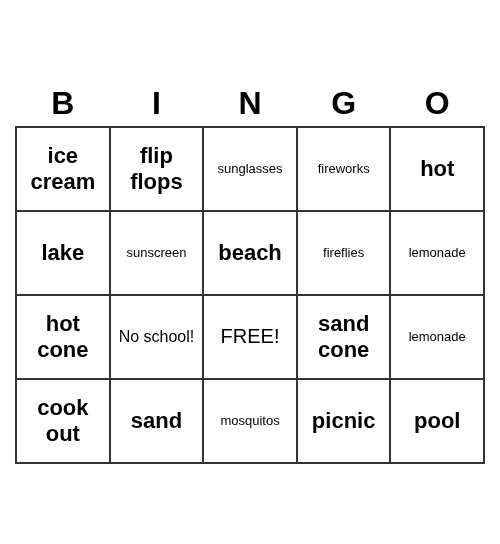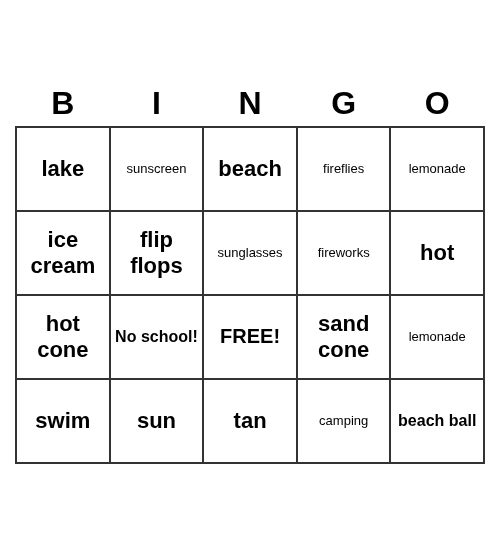--- a/index.html
+++ b/index.html
@@ -45,69 +45,69 @@
       height: 84px;
     }
 
     .cell-large {
       font-size: 22px;
       font-weight: bold;
     }
 
     .cell-medium {
       font-size: 16px;
-      font-weight: bold;
+      font-weight: normal;
       margin-left: 20px;
     }
 
     .cell-small {
       font-size: 13px;
     }
 
     .cell-free {
       font-size: 20px;
-      font-weight: bold;
+      font-weight: normal;
     }
   </style>
 </head>
 <body>
 
 <table class="bingo-card">
   <thead>
     <tr id="header-row">
     <th>B</th>
         <th>I</th>
         <th>N</th>
         <th>G</th>
         <th>O</th>
       </tr>
   </thead>
   <tbody id="grid-body">
   <tr>
+        <td class="cell-large">ice cream</td>
+        <td class="cell-large">flip flops</td>
+        <td class="cell-small">sunglasses</td>
+        <td class="cell-small">fireworks</td>
+        <td class="cell-large">hot</td>
+      </tr>
+      <tr>
         <td class="cell-large">lake</td>
         <td class="cell-small">sunscreen</td>
         <td class="cell-large">beach</td>
         <td class="cell-small">fireflies</td>
         <td class="cell-small">lemonade</td>
-      </tr>
-      <tr>
-        <td class="cell-large">ice cream</td>
-        <td class="cell-large">flip flops</td>
-        <td class="cell-small">sunglasses</td>
-        <td class="cell-small">fireworks</td>
-        <td class="cell-large">hot</td>
       </tr>
       <tr>
         <td class="cell-large">hot cone</td>
         <td class="cell-medium">No school!</td>
         <td class="cell-free">FREE!</td>
         <td class="cell-large">sand cone</td>
         <td class="cell-small">lemonade</td>
       </tr>
       <tr>
-        <td class="cell-large">swim</td>
-        <td class="cell-large">sun</td>
-        <td class="cell-large">tan</td>
-        <td class="cell-small">camping</td>
-        <td class="cell-medium">beach ball</td>
+        <td class="cell-large">cook out</td>
+        <td class="cell-large">sand</td>
+        <td class="cell-small">mosquitos</td>
+        <td class="cell-large">picnic</td>
+        <td class="cell-large">pool</td>
       </tr>
     </tbody>
 </table>
 
 </body></html>

